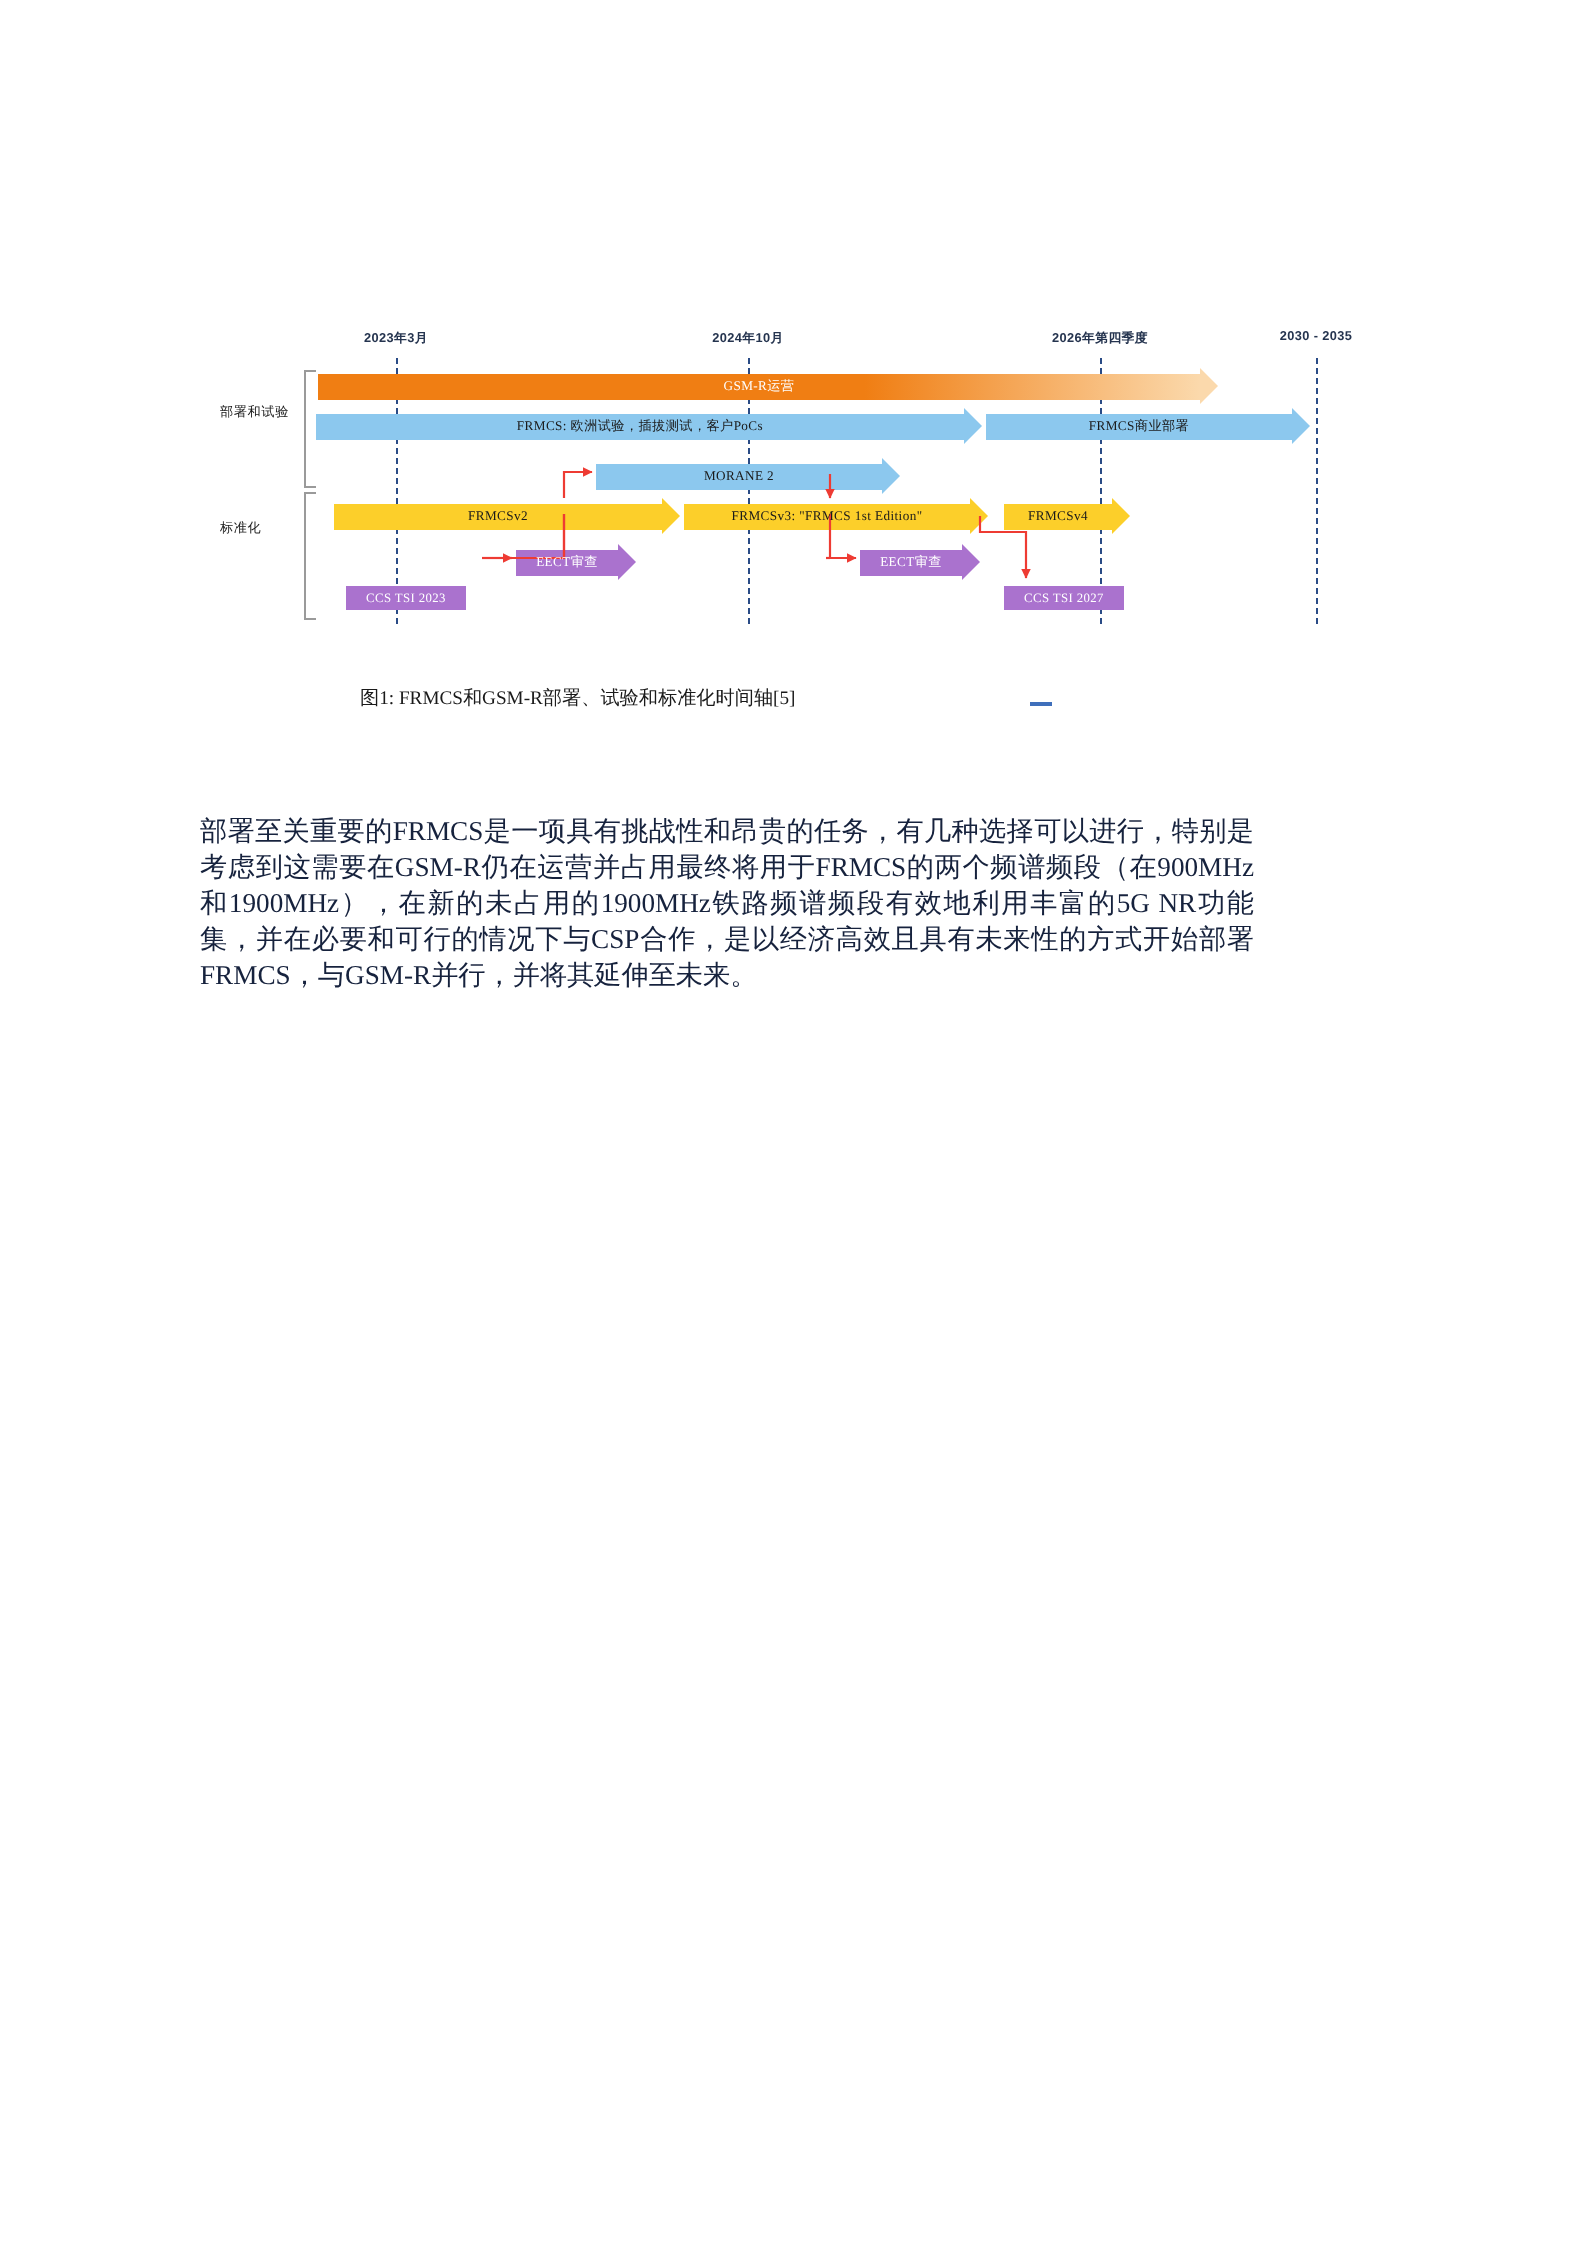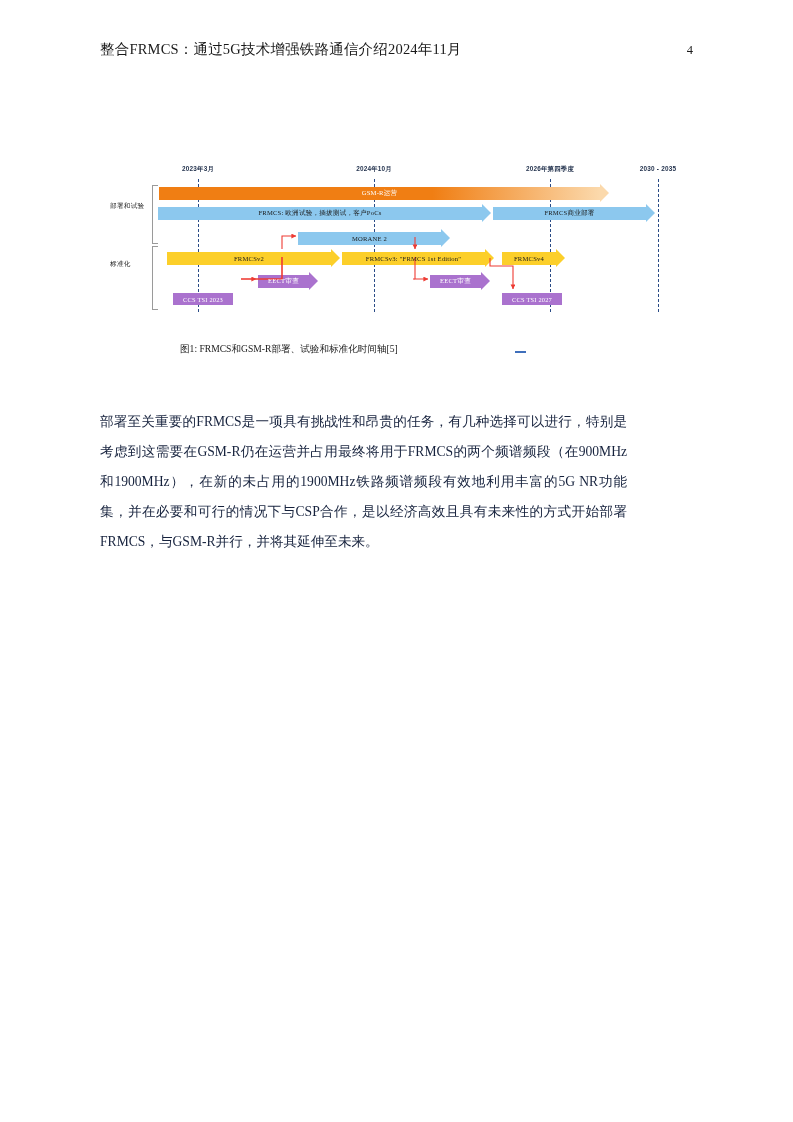--- a/index.html
+++ b/index.html
@@ -177,37 +177,33 @@
     height: 0;
     border-top: 2px solid #3f6fbb;
   }
 
   
   .para {
     position: absolute;
     left: 100px;
     width: 527px;
     font-size: 13.6px;
-    line-height: 30px;
+    line-height: 18px;
     color: #16223d;
     text-align: justify;
     text-justify: inter-character;
   }
   #para-1 { top: 393px; }
   #para-2 { top: 513px; }
 </style>
 </head>
 <body>
 
 <div class="page">
 
-  <div class="header">
-    <div class="header-title">整合FRMCS：通过5G技术增强铁路通信介绍2024年11月</div>
-    <div class="header-pageno">4</div>
-  </div>
 
   <div class="figure">
 
     <div class="fig-canvas">
 
       <div class="grp-label" id="grp-label-deploy">部署和试验</div>
       <div class="grp-label" id="grp-label-standard">标准化</div>
 
       <div class="bracket" id="bracket-deploy"></div>
       <div class="bracket" id="bracket-standard"></div>

